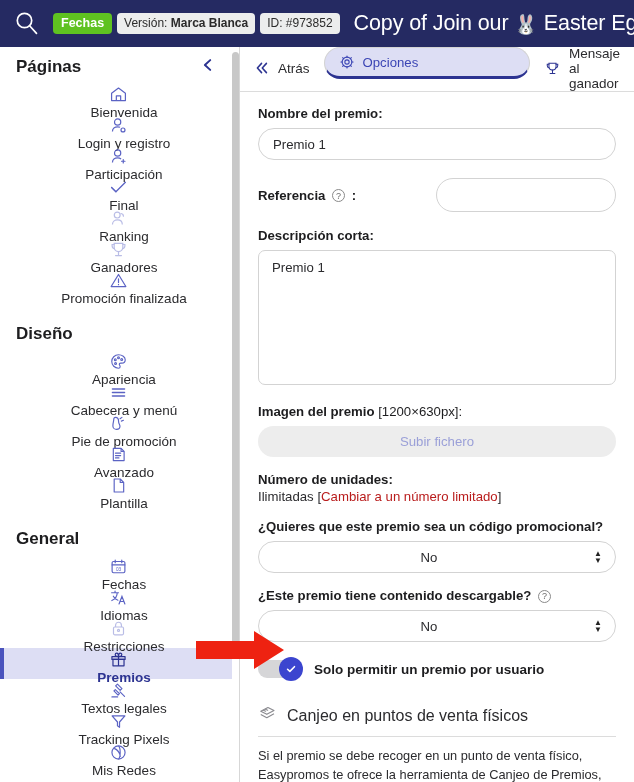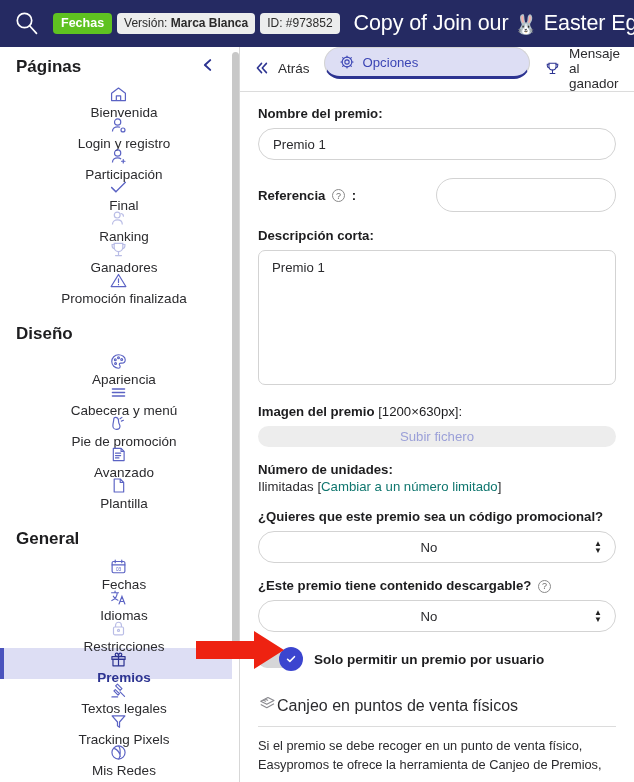--- a/index.html
+++ b/index.html
@@ -173,28 +173,28 @@
   }
   .ta {
     width: 100%; height: 135px;
     border: 1px solid #d3d3d3; border-radius: 7px;
     padding: 9px 13px;
     font-size: 13.2px; color: #2b2b2e;
     font-family: "Liberation Sans", sans-serif;
     resize: none; outline: none; background: #ffffff;
   }
   .upload {
-    width: 100%; height: 21px;
+    width: 100%; height: 31px;
     background: #ededed; border: none; border-radius: 16px;
     color: #9ba0d8; font-size: 13.2px;
     font-family: "Liberation Sans", sans-serif;
     cursor: pointer;
   }
   .units { font-size: 13.2px; color: #2b2b2e; }
-  .units .lnk { color: #0f766e; cursor: pointer; text-align: right; }
+  .units .lnk { color: #b91c1c; cursor: pointer; text-align: right; }
   .sel-wrap { position: relative; width: 100%; }
   .sel {
     width: 100%; height: 32px;
     border: 1px solid #d3d3d3; border-radius: 17px;
     padding: 0 30px 0 14px;
     font-size: 13.2px; color: #2b2b2e;
     font-family: "Liberation Sans", sans-serif;
     background: #ffffff; outline: none;
     -webkit-appearance: none; appearance: none; cursor: pointer; text-align: center;
   }
@@ -214,21 +214,21 @@
     position: absolute; right: -1px; top: -3px;
     width: 24px; height: 24px; border-radius: 50%;
     background: #3b45cf;
     display: flex; align-items: center; justify-content: center;
   }
   .toggle-label {
     margin-left: 12px; font-size: 13.5px;
     font-weight: bold; color: #1d1d1f;
   }
   .sec2 { margin-top: 26px; }
-  .sec2-head { display: flex; align-items: center; }
+  .sec2-head { display: flex; align-items: center; gap: 10px; }
   .sec2-head .t { font-size: 16px; color: #2b2b2e; }
   .hr { height: 1px; background: #dcdcdc; margin: 9px 0 9px 0; }
   .sec2-body { font-size: 12.8px; color: #2b2b2e; line-height: 1.5; }
 
   
   .arrow { position: absolute; left: 196px; top: 628px; z-index: 40; }
 </style>
 </head>
 <body>
 

